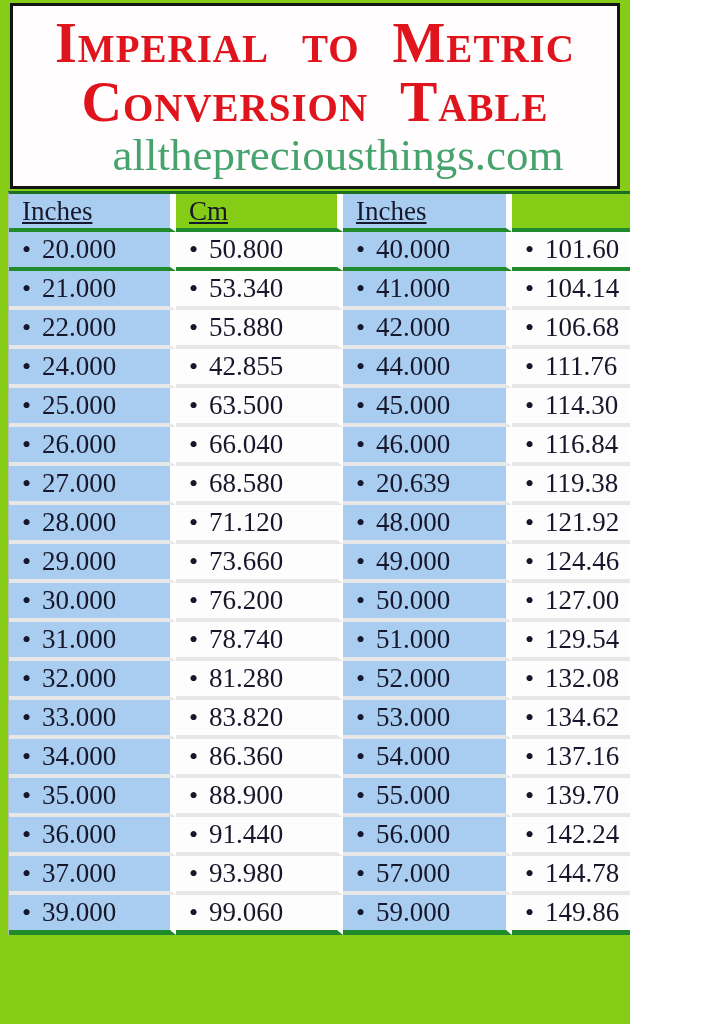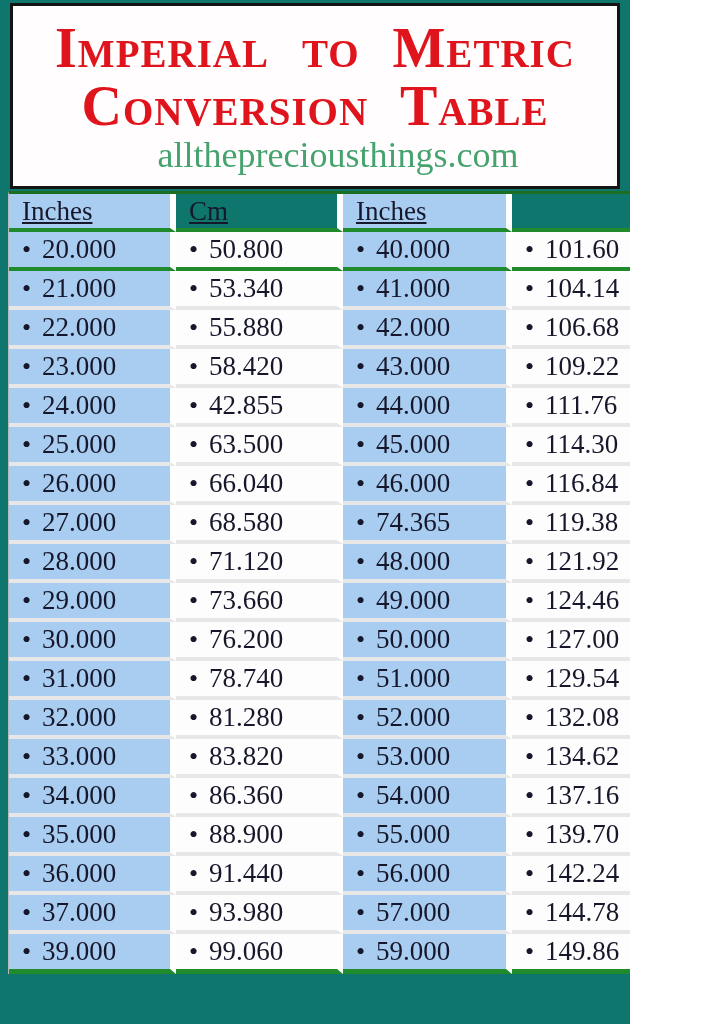--- a/index.html
+++ b/index.html
@@ -1,17 +1,17 @@
 <!DOCTYPE html>
 <html style="--title-red: #e0141c; --website-green: #46a36e; --cell-blue: #a8cdf0; --line-green: #1f8b2c; --line-green-dark: #1c6e22;"><head>
 <meta charset="utf-8">
 <style>
   html, body { margin: 0; padding: 0; background: #ffffff; }
   .page {
-    width: 630px; height: 1024px; background: #0f766e;
+    width: 630px; height: 1024px; background: #84cc16;
     position: relative; overflow: hidden;
     font-family: "Liberation Serif", serif;
   }
   .header-box {
     box-sizing: border-box;
     margin: 3px 10px 0 10px;
     height: 186px;
     border: 3px solid #141414;
     background: #fffdfd;
     display: flex; flex-direction: column;
@@ -20,21 +20,21 @@
   }
   .title-line {
     font-size: 56px; font-weight: bold;
     font-variant: small-caps;
     color: var(--title-red, #e0141c);
     line-height: 1.04;
     letter-spacing: 1px;
     word-spacing: 0.32em;
   }
   .website-text {
-    font-size: 36px;
+    font-size: 45px;
     color: var(--website-green, #46a36e);
     line-height: 1.0;
     margin-top: 2px;
     margin-left: 46px;
   }
   .conv-table {
     box-sizing: border-box;
     margin: 2px 8px 0 8px;
     width: 686px;
     border-collapse: separate;
@@ -109,47 +109,41 @@
           <td class="blue"><span class="bullet">•</span><span>41.000</span></td>
           <td><span class="bullet">•</span><span>104.14</span></td>
         </tr>
         <tr>
           <td class="blue"><span class="bullet">•</span><span>22.000</span></td>
           <td><span class="bullet">•</span><span>55.880</span></td>
           <td class="blue"><span class="bullet">•</span><span>42.000</span></td>
           <td><span class="bullet">•</span><span>106.68</span></td>
         </tr>
         <tr>
-          <td class="blue"><span class="bullet">•</span><span>23.000</span></td>
-          <td><span class="bullet">•</span><span>58.420</span></td>
-          <td class="blue"><span class="bullet">•</span><span>43.000</span></td>
-          <td><span class="bullet">•</span><span>109.22</span></td>
-        </tr>
-        <tr>
           <td class="blue"><span class="bullet">•</span><span>24.000</span></td>
           <td><span class="bullet">•</span><span>42.855</span></td>
           <td class="blue"><span class="bullet">•</span><span>44.000</span></td>
           <td><span class="bullet">•</span><span>111.76</span></td>
         </tr>
         <tr>
           <td class="blue"><span class="bullet">•</span><span>25.000</span></td>
           <td><span class="bullet">•</span><span>63.500</span></td>
           <td class="blue"><span class="bullet">•</span><span>45.000</span></td>
           <td><span class="bullet">•</span><span>114.30</span></td>
         </tr>
         <tr>
           <td class="blue"><span class="bullet">•</span><span>26.000</span></td>
           <td><span class="bullet">•</span><span>66.040</span></td>
           <td class="blue"><span class="bullet">•</span><span>46.000</span></td>
           <td><span class="bullet">•</span><span>116.84</span></td>
         </tr>
         <tr>
           <td class="blue"><span class="bullet">•</span><span>27.000</span></td>
           <td><span class="bullet">•</span><span>68.580</span></td>
-          <td class="blue"><span class="bullet">•</span><span>74.365</span></td>
+          <td class="blue"><span class="bullet">•</span><span>20.639</span></td>
           <td><span class="bullet">•</span><span>119.38</span></td>
         </tr>
         <tr>
           <td class="blue"><span class="bullet">•</span><span>28.000</span></td>
           <td><span class="bullet">•</span><span>71.120</span></td>
           <td class="blue"><span class="bullet">•</span><span>48.000</span></td>
           <td><span class="bullet">•</span><span>121.92</span></td>
         </tr>
         <tr>
           <td class="blue"><span class="bullet">•</span><span>29.000</span></td>

